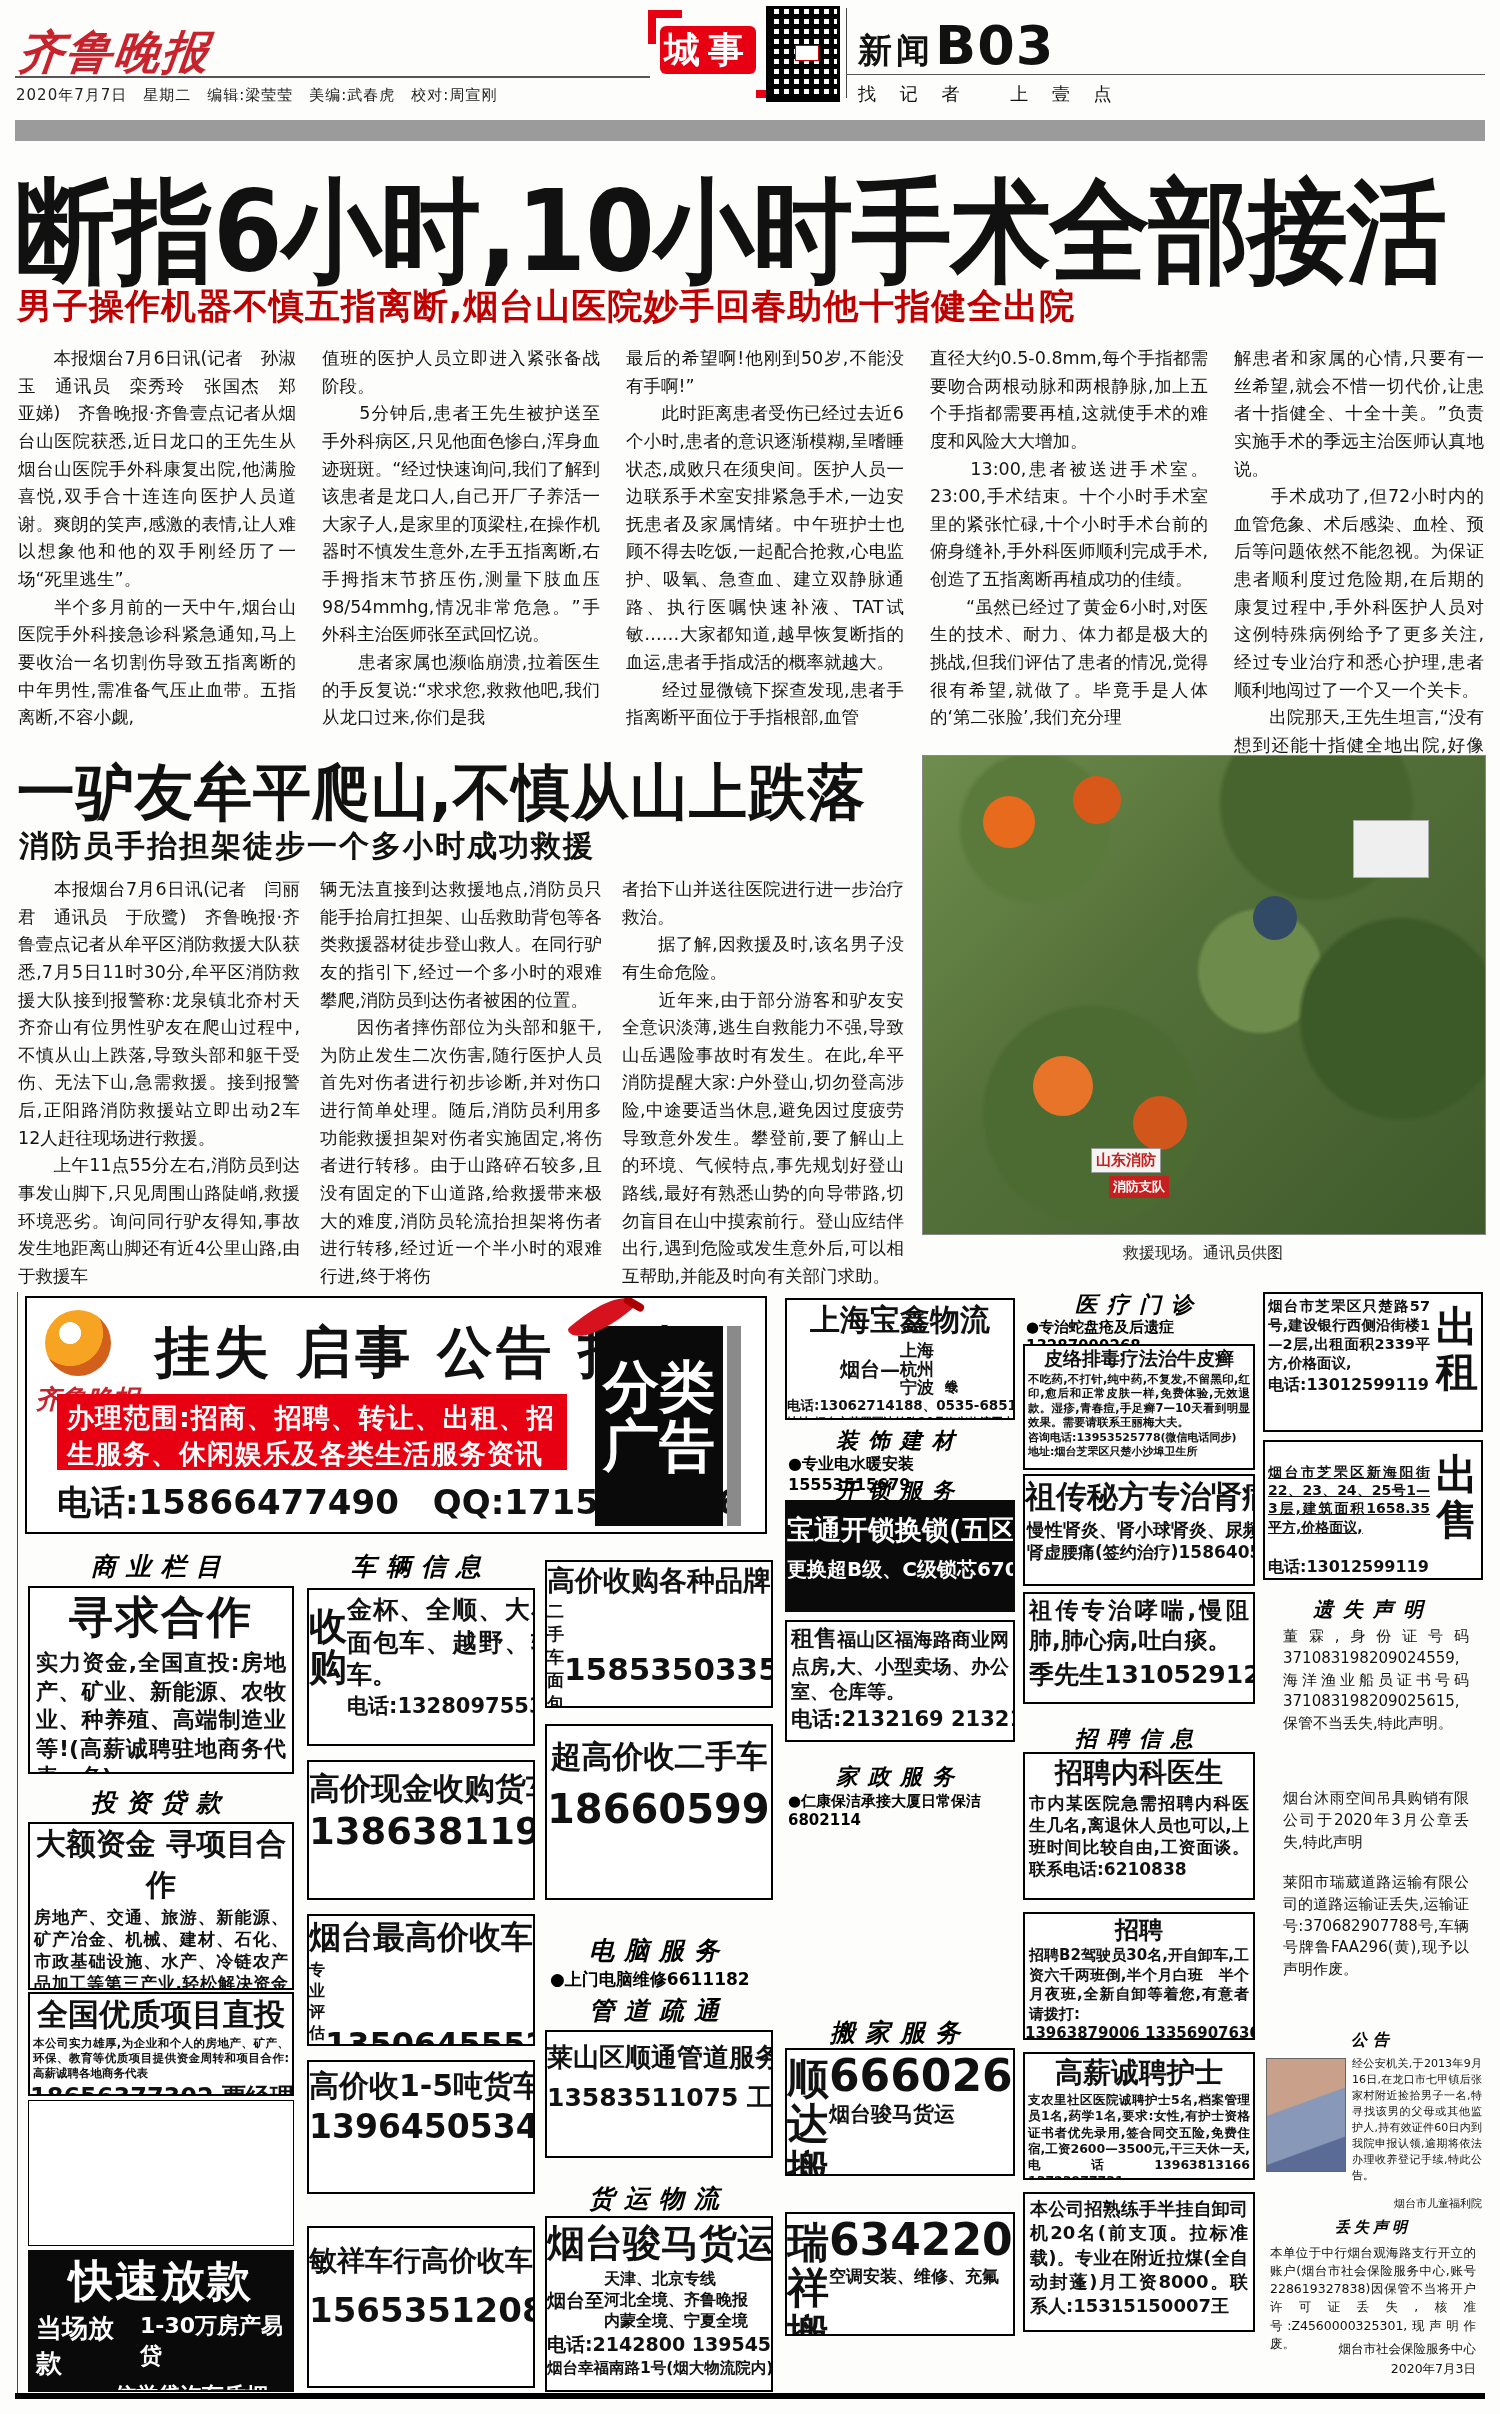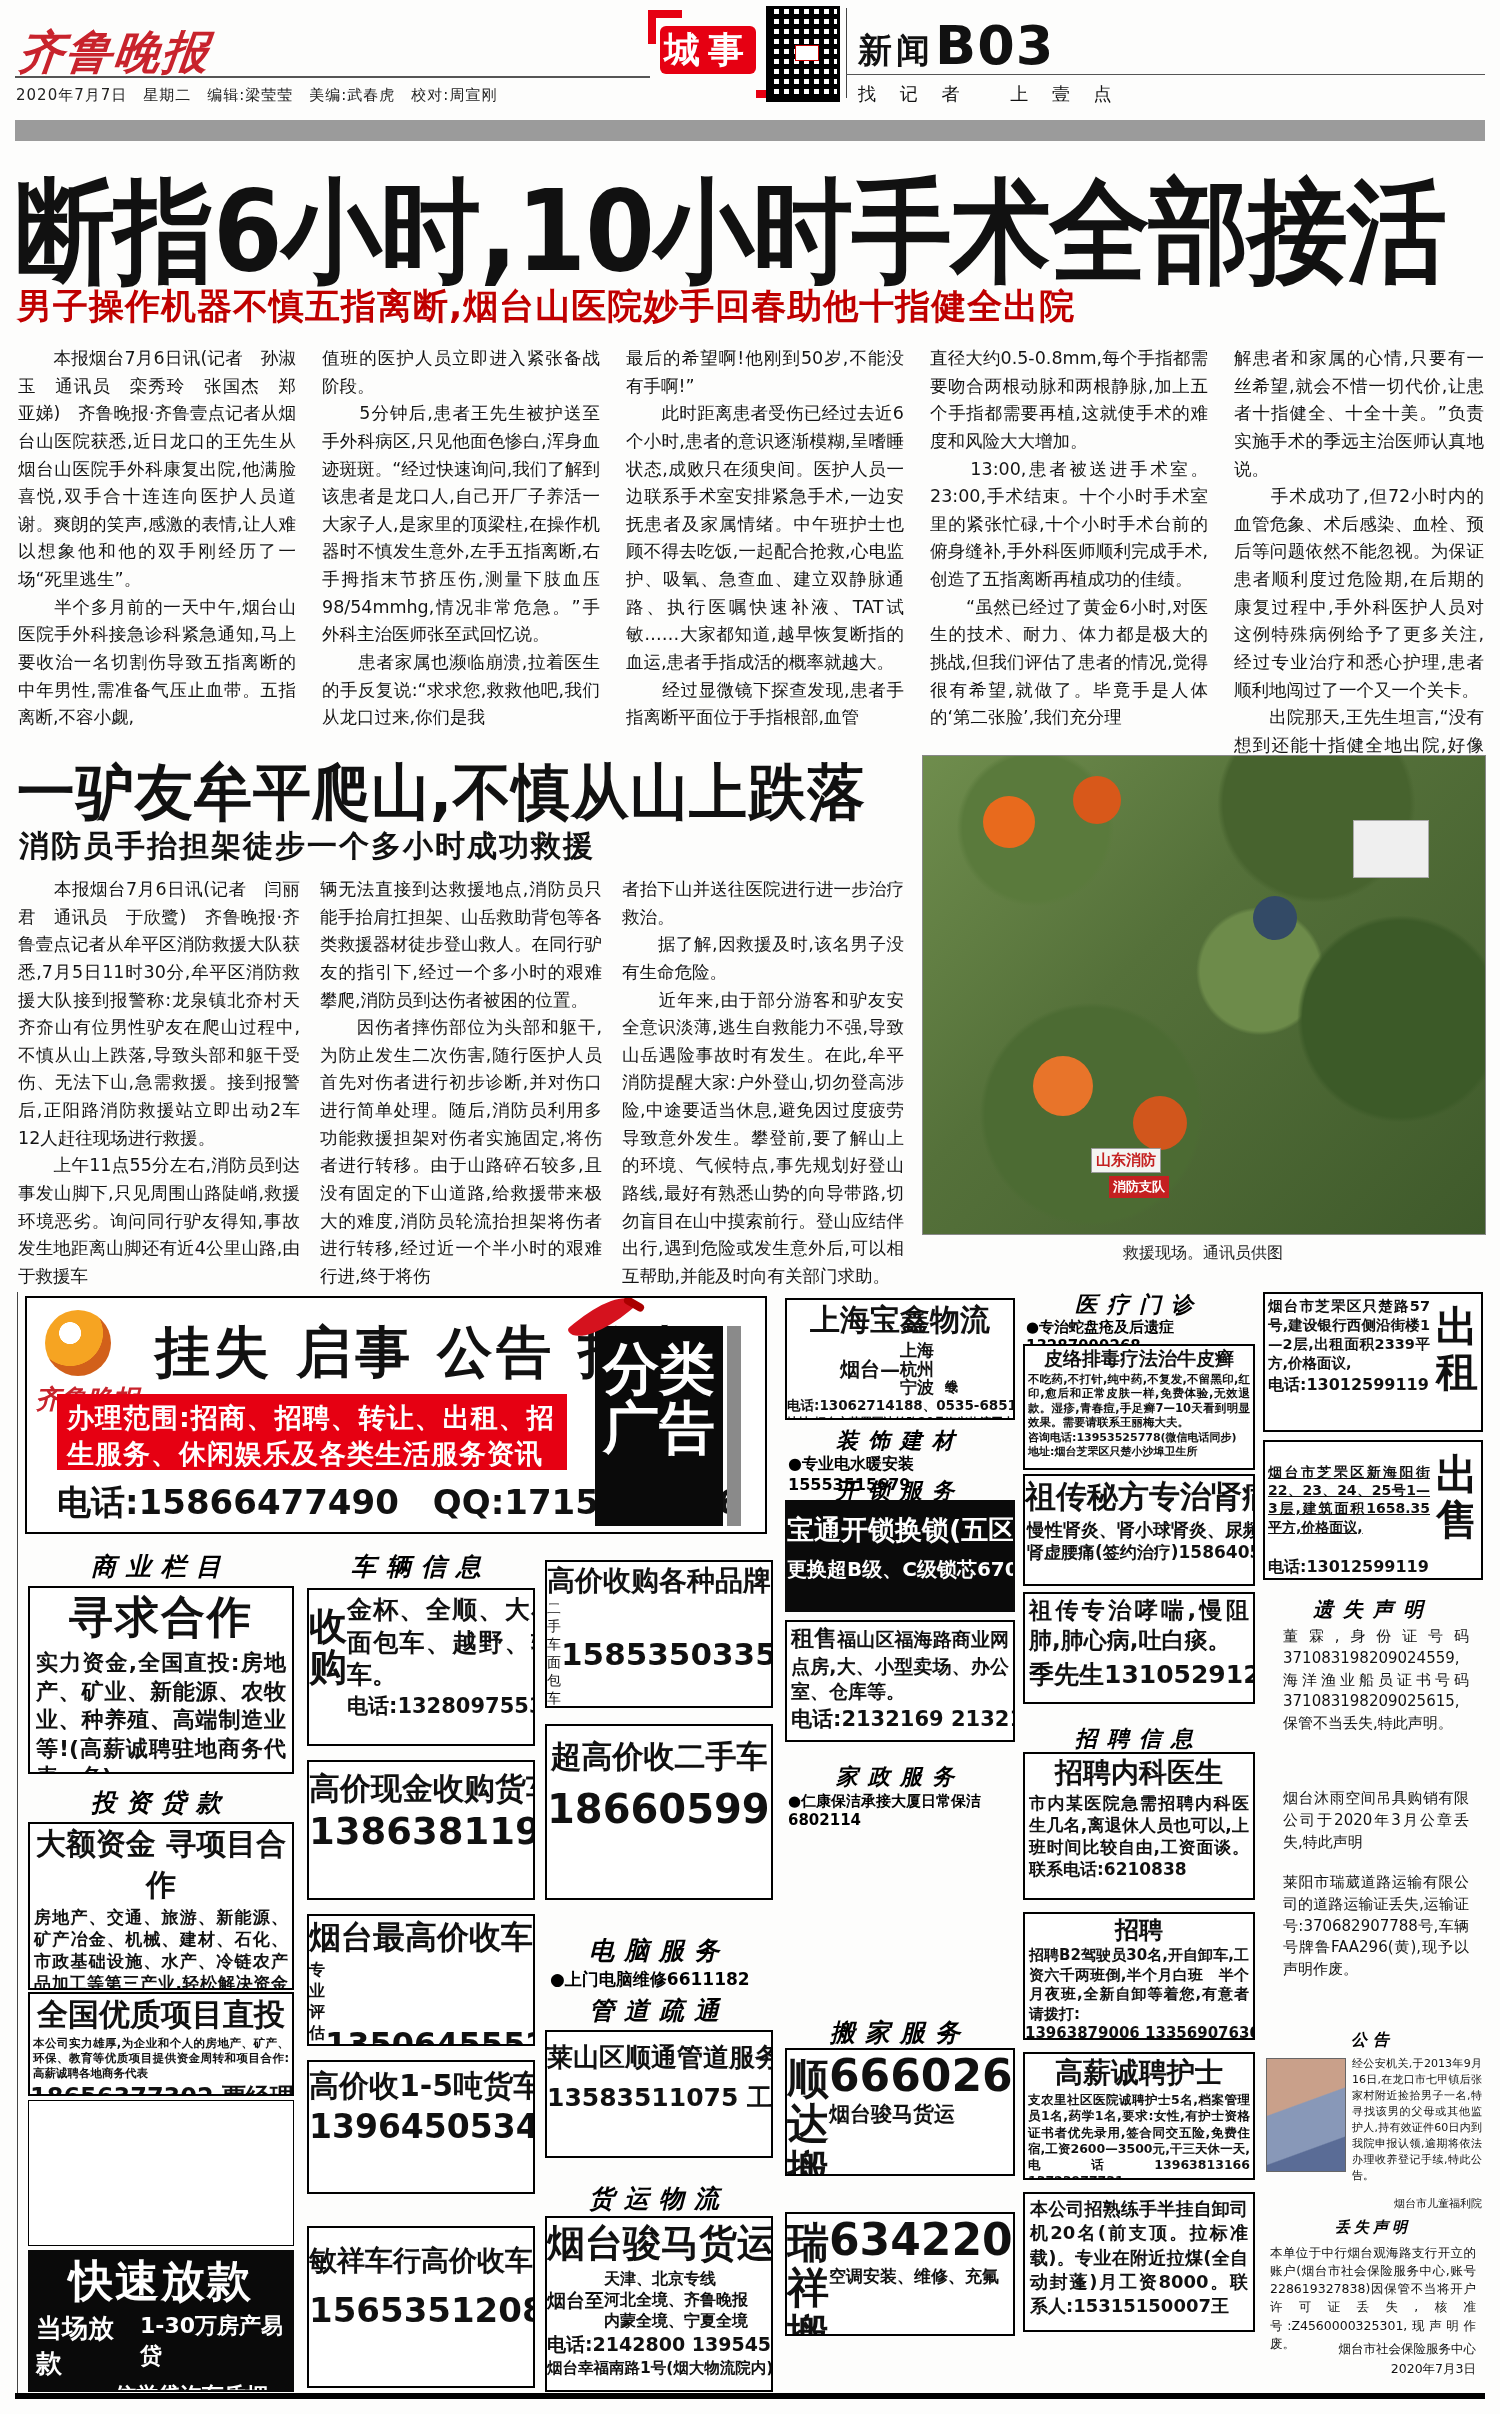--- a/index.html
+++ b/index.html
@@ -144,21 +144,21 @@
   <div class="abs vline" style="left:17px;top:1292px;height:1103px;"></div>
   <div class="abs thickrule" style="left:15px;top:2393px;width:1470px;height:6px;"></div>
 
   <div class="adbox" style="left:25px;top:1296px;width:742px;height:238px;">
     <div class="abs swirl" style="left:18px;top:12px;width:66px;height:66px;"></div>
     <div class="abs classified-logo-text" style="left:8px;top:84px;font-size:26px;">齐鲁晚报</div>
     <div class="abs" style="left:128px;top:18px;width:440px;font-size:55px;font-weight:900;letter-spacing:4px;white-space:nowrap;">挂失 启事 公告 拍卖</div>
     <div class="abs scope-band" style="left:30px;top:96px;width:510px;height:76px;box-sizing:border-box;">办理范围:招商、招聘、转让、出租、招生服务、休闲娱乐及各类生活服务资讯</div>
     <div class="abs ad-phone" style="left:30px;top:182px;font-size:34px;">电话:15866477490　QQ:1715284486</div>
     <div class="abs brandbox" style="left:568px;top:28px;width:128px;height:200px;">
-      <div style="font-size:56px;text-align:center;line-height:1.05;padding-top:14px;">分类</div>
+      <div style="font-size:56px;text-align:center;line-height:1.05;padding-top:32px;">分类</div>
       <div style="font-size:56px;text-align:center;line-height:1.05;">广告</div>
     </div>
     <div class="chili" style="left:540px;top:6px;"></div>
     <div class="chili-stem" style="left:596px;top:2px;"></div>
     <div class="abs" style="left:700px;top:28px;width:14px;height:200px;background:#8a8a8a;"></div>
   </div>
 
   <div class="sec-head" style="left:25px;top:1550px;width:272px;">商业栏目</div>
   <div class="adbox" style="left:28px;top:1586px;width:266px;height:188px;">
     <div class="ad-title" style="font-size:44px;letter-spacing:2px;">寻求合作</div>
@@ -215,21 +215,21 @@
     <div class="ad-phone" style="font-size:33px;text-align:center;">13964505346</div>
   </div>
   <div class="adbox" style="left:307px;top:2226px;width:228px;height:162px;">
     <div class="ad-title" style="font-size:28px;white-space:nowrap;margin-top:14px;">敏祥车行高价收车</div>
     <div class="ad-phone" style="font-size:34px;text-align:center;margin-top:10px;">15653512080</div>
   </div>
 
   <div class="adbox" style="left:545px;top:1560px;width:228px;height:148px;">
     <div class="ad-title" style="font-size:28px;white-space:nowrap;">高价收购各种品牌</div>
     <div style="display:flex;align-items:center;">
-      <div style="font-size:14px;font-weight:normal;">
+      <div style="font-size:17px;font-weight:bold;">
         <div>二手车</div>
         <div>面包车</div>
       </div>
       <div class="ad-phone" style="font-size:31px;">15853503356</div>
     </div>
   </div>
   <div class="adbox" style="left:545px;top:1724px;width:228px;height:176px;">
     <div class="ad-title" style="font-size:31px;white-space:nowrap;margin-top:10px;">超高价收二手车</div>
     <div class="ad-phone" style="font-size:40px;text-align:center;margin-top:8px;">18660599999</div>
   </div>

